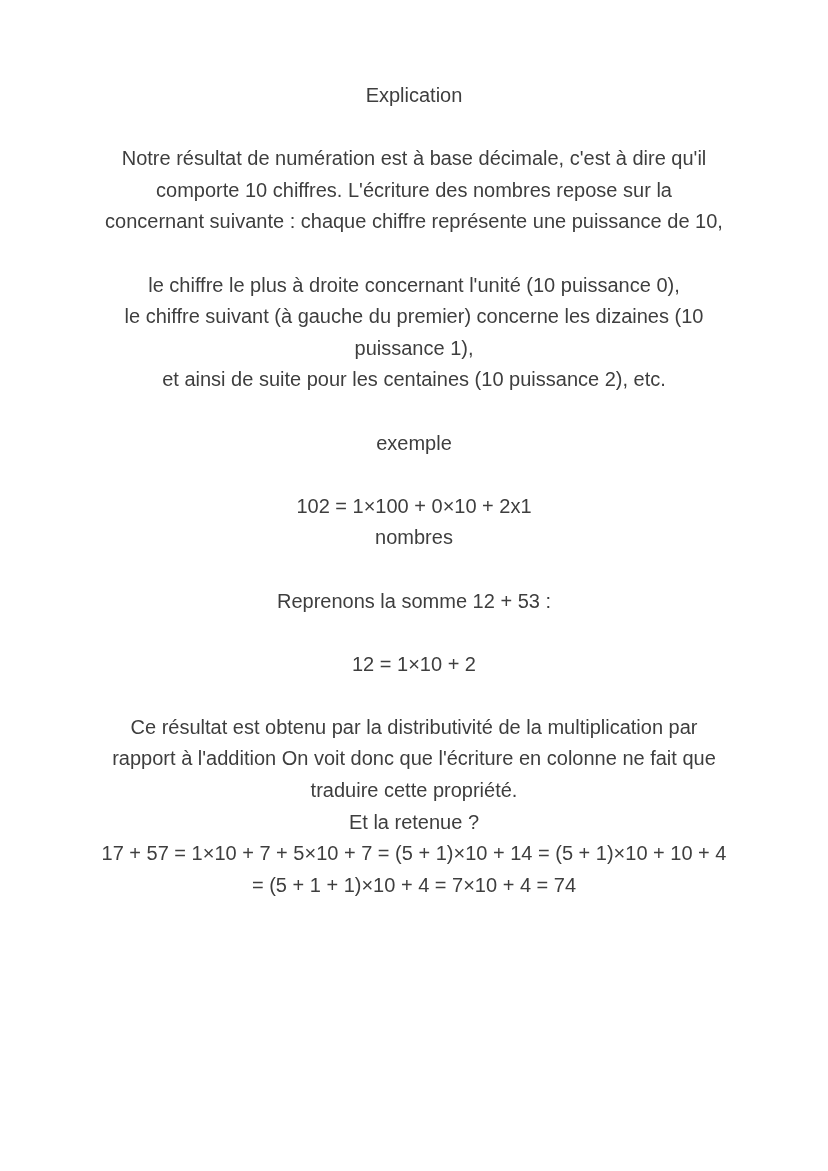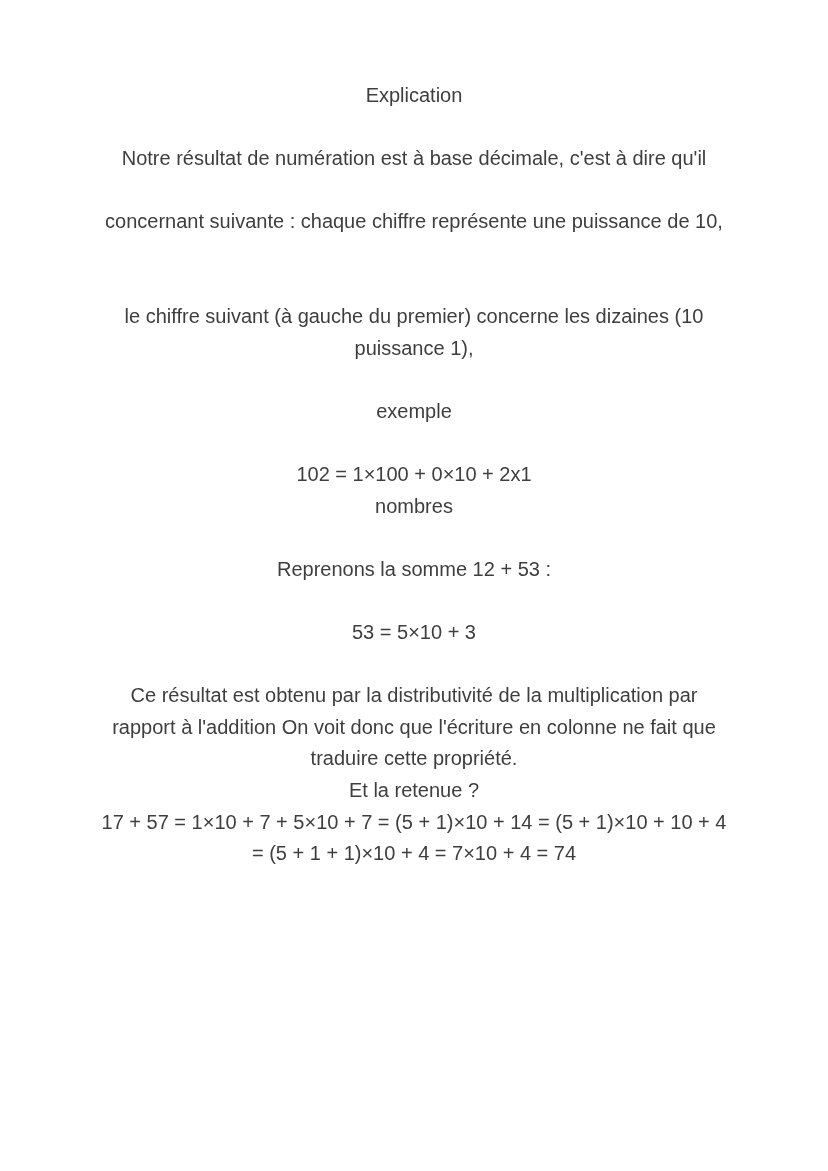--- a/index.html
+++ b/index.html
@@ -33,21 +33,21 @@
   .line {
     white-space: pre-wrap;
   }
 </style>
 </head>
 <body>
 
 <main class="page">
   <div class="doc">
       <p class="block"><span class="line">Explication</span></p>
-      <p class="block"><span class="line">Notre résultat de numération est à base décimale, c'est à dire qu'il</span><br><br><span class="line">concernant suivante : chaque chiffre représente une puissance de 10,</span></p>
-      <p class="block"><br><span class="line">le chiffre suivant (à gauche du premier) concerne les dizaines (10</span><br><span class="line">puissance 1),</span><br></p>
+      <p class="block"><span class="line">Notre résultat de numération est à base décimale, c'est à dire qu'il</span><br><span class="line">comporte 10 chiffres. L'écriture des nombres repose sur la</span><br><span class="line">concernant suivante : chaque chiffre représente une puissance de 10,</span></p>
+      <p class="block"><span class="line">le chiffre le plus à droite concernant l'unité (10 puissance 0),</span><br><span class="line">le chiffre suivant (à gauche du premier) concerne les dizaines (10</span><br><span class="line">puissance 1),</span><br><span class="line">et ainsi de suite pour les centaines (10 puissance 2), etc.</span></p>
       <p class="block"><span class="line">exemple</span></p>
       <p class="block"><span class="line">102 = 1×100 + 0×10 + 2x1</span><br><span class="line">nombres</span></p>
       <p class="block"><span class="line">Reprenons la somme 12 + 53 :</span></p>
-      <p class="block"><span class="line">53 = 5×10 + 3</span></p>
+      <p class="block"><span class="line">12 = 1×10 + 2</span></p>
       <p class="block"><span class="line">Ce résultat est obtenu par la distributivité de la multiplication par</span><br><span class="line">rapport à l'addition On voit donc que l'écriture en colonne ne fait que</span><br><span class="line">traduire cette propriété.</span><br><span class="line">Et la retenue ?</span><br><span class="line">17 + 57 = 1×10 + 7 + 5×10 + 7 = (5 + 1)×10 + 14 = (5 + 1)×10 + 10 + 4</span><br><span class="line">= (5 + 1 + 1)×10 + 4 = 7×10 + 4 = 74</span></p>
     </div>
 </main>
 
 </body></html>

